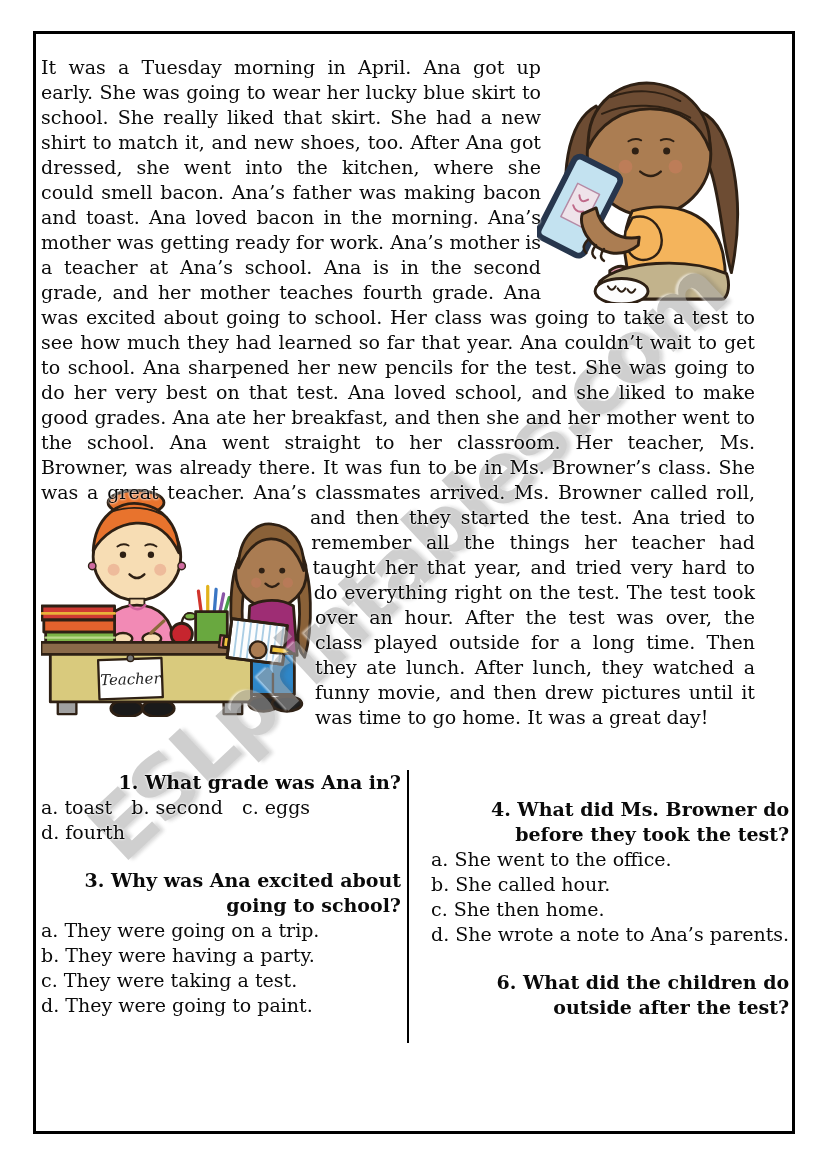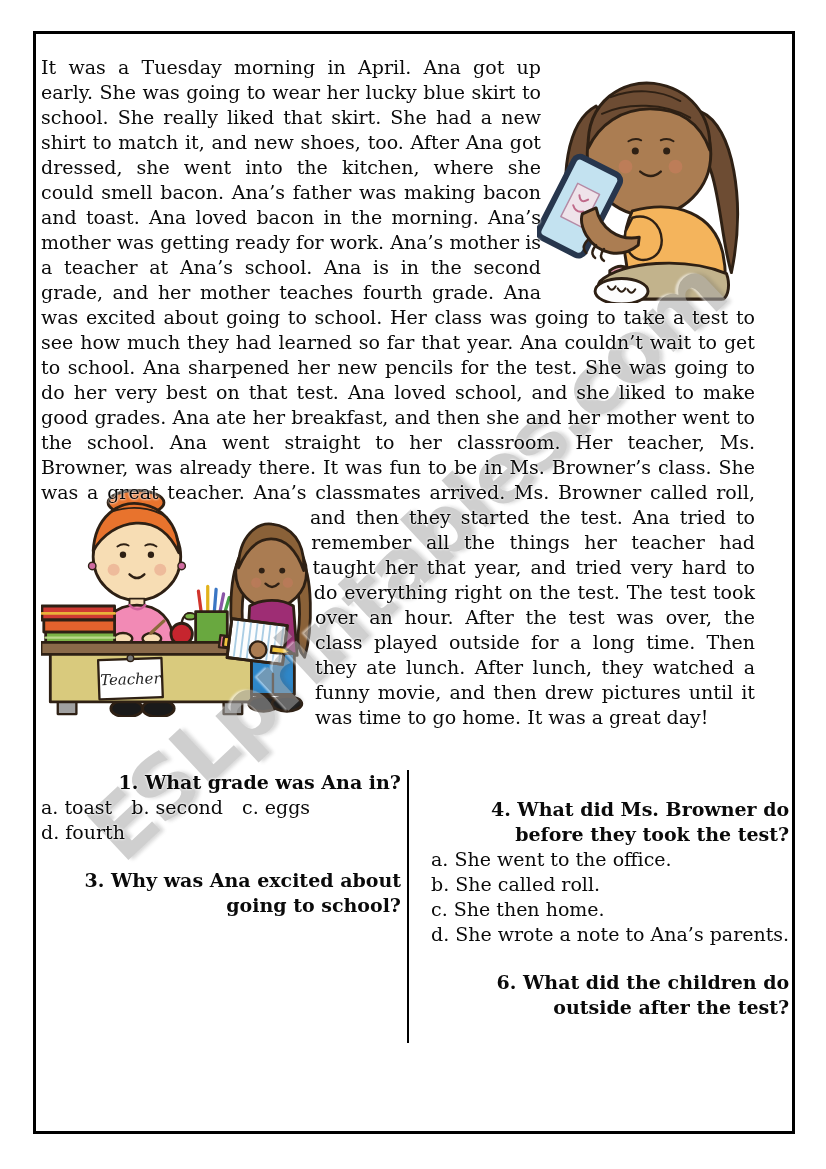--- a/index.html
+++ b/index.html
@@ -180,31 +180,37 @@
             <span class="q-opt">a. toast</span>
             <span class="q-opt">b. second</span>
             <span class="q-opt">c. eggs</span>
             <span class="q-opt">d. fourth</span>
           </div>
         </div>
 
 
         <div class="q-block">
           <div class="q-title">3. Why was Ana excited about going to school?</div>
+          <div>
+            <div class="q-option">a. They were going on a trip.</div>
+            <div class="q-option">b. They were having a party.</div>
+            <div class="q-option">c. They were taking a test.</div>
+            <div class="q-option">d. They were going to paint.</div>
+          </div>
         </div>
 
       </div>
 
       <div class="qcol-right">
 
         <div class="q-block">
           <div class="q-title">4. What did Ms. Browner do before they took the test?</div>
           <div>
             <div class="q-option">a. She went to the office.</div>
-            <div class="q-option">b. She called roll.</div>
+            <div class="q-option">b. She called hour.</div>
             <div class="q-option">c. She then home.</div>
             <div class="q-option">d. She wrote a note to Ana’s parents.</div>
           </div>
         </div>
 
         <div class="q-block">
           <div class="q-title">6. What did the children do outside after the test?</div>
         </div>
 
       </div>

